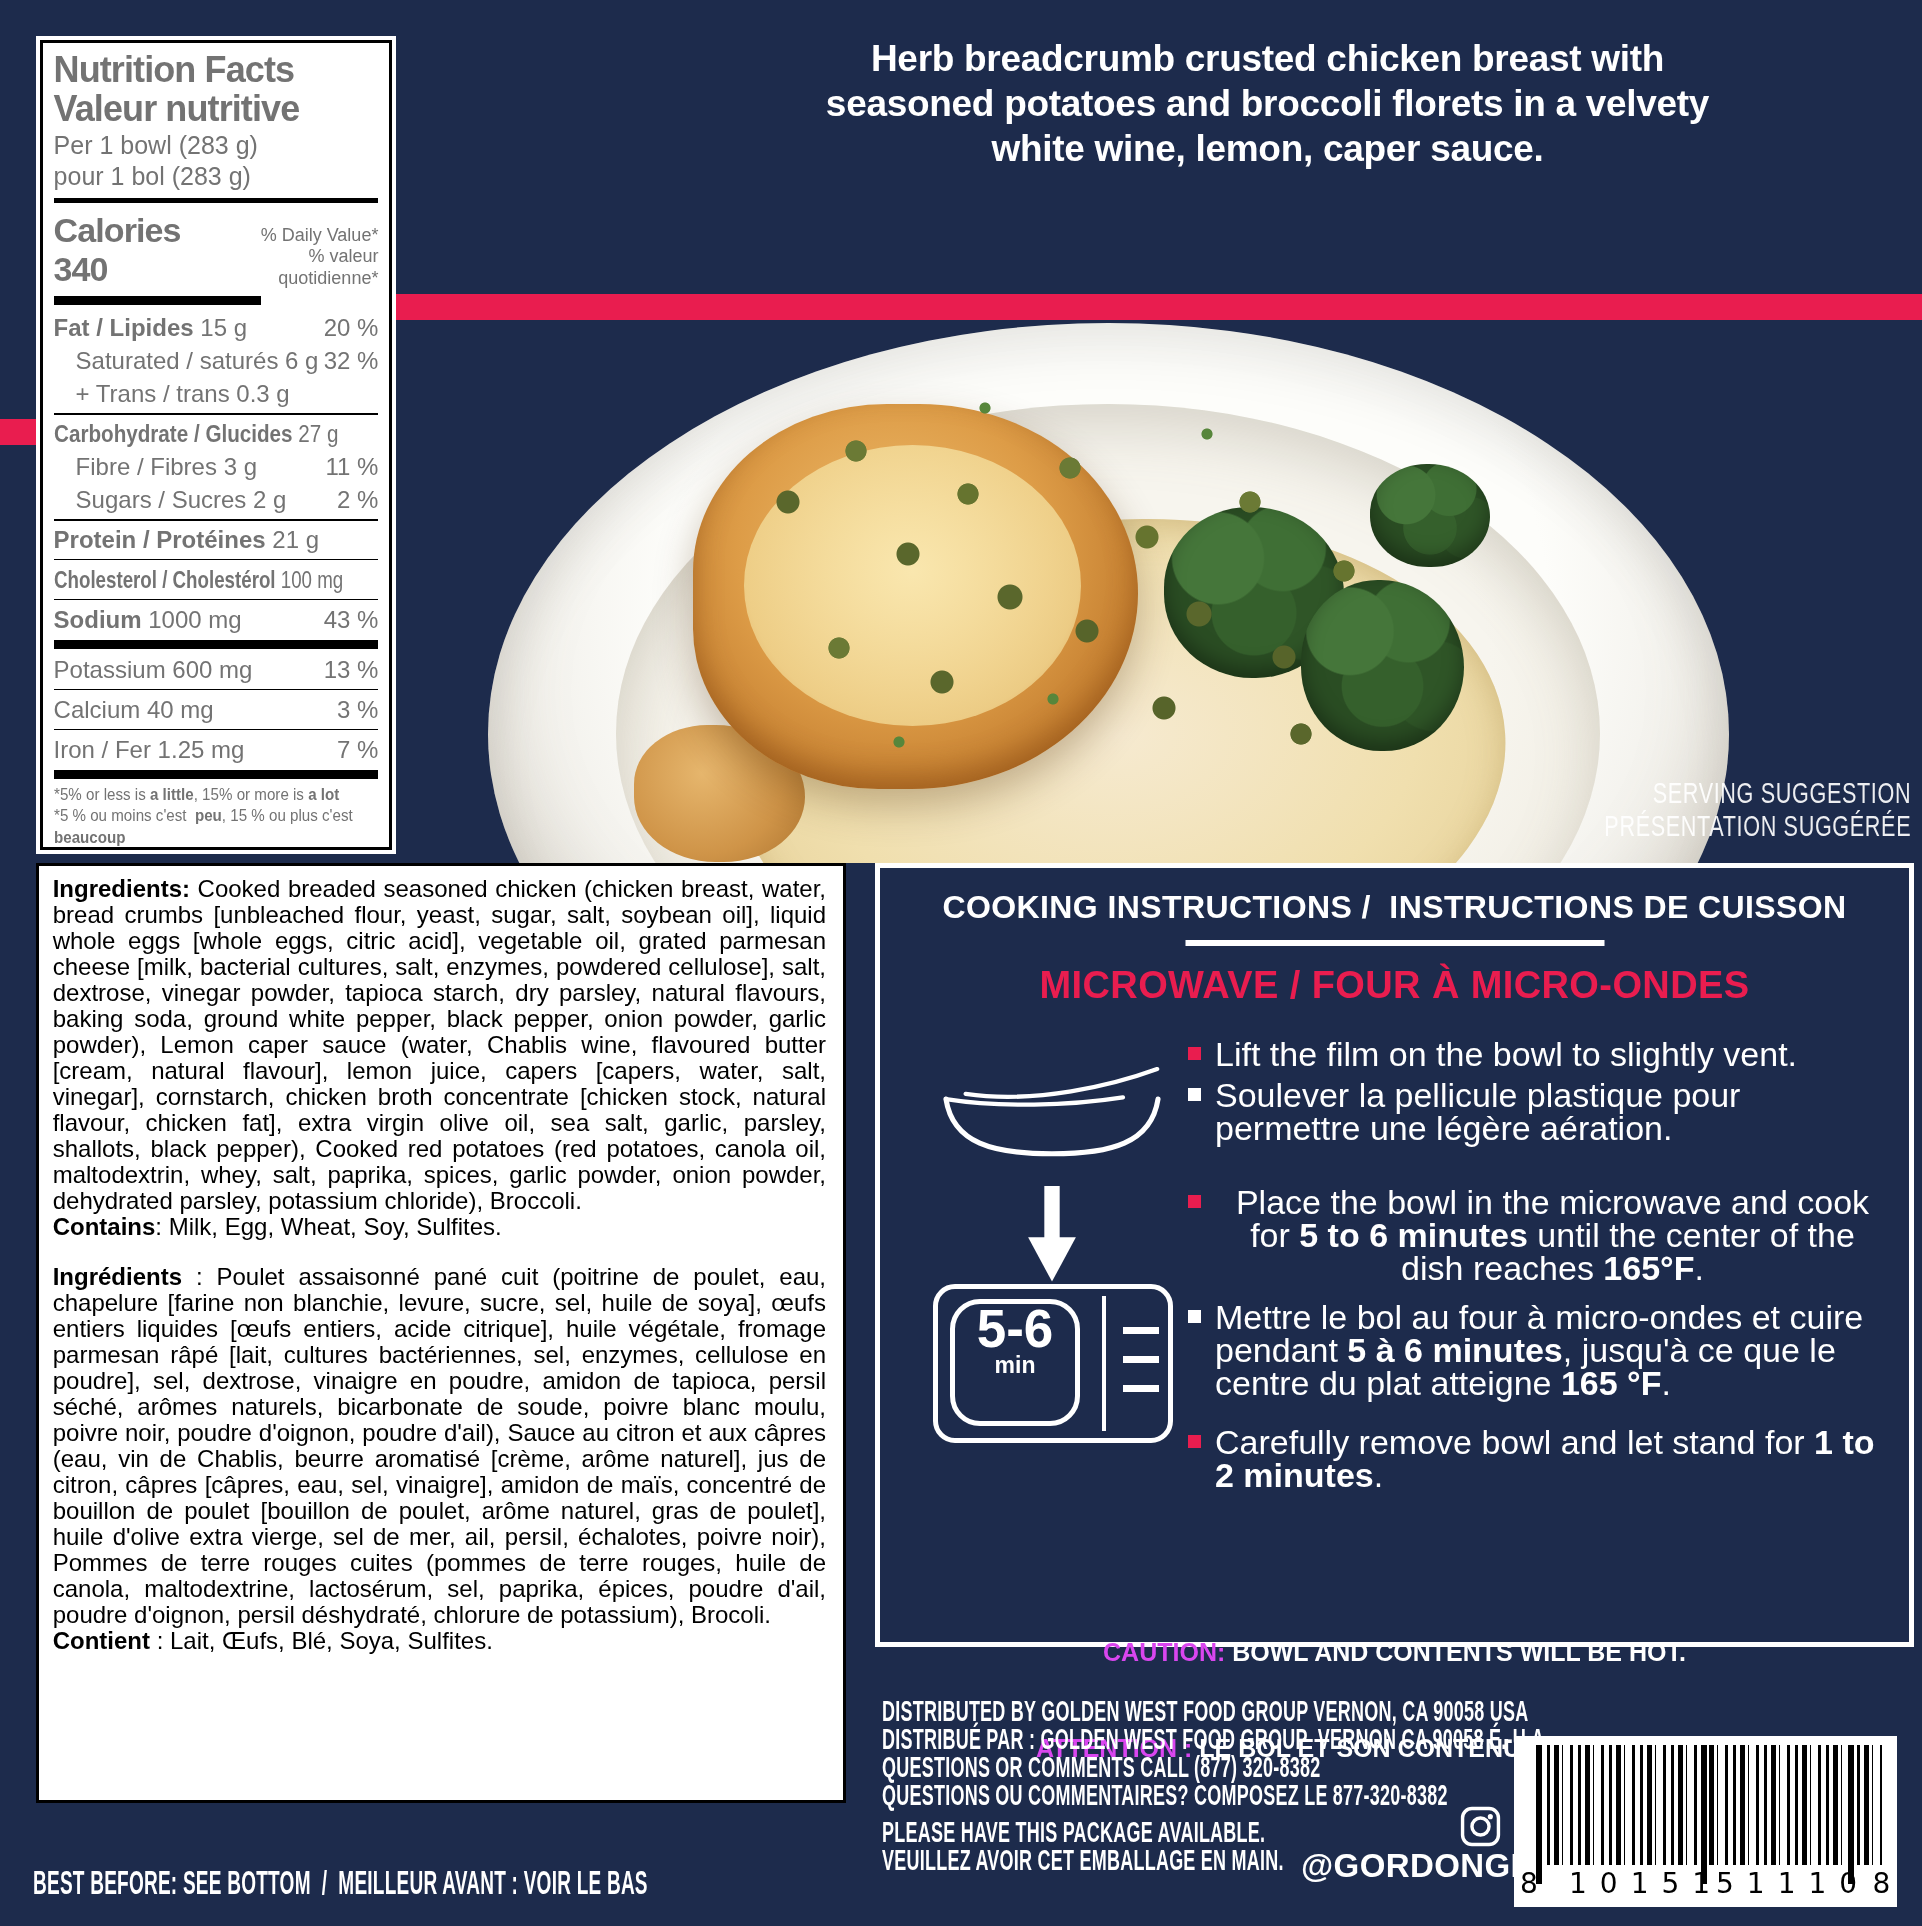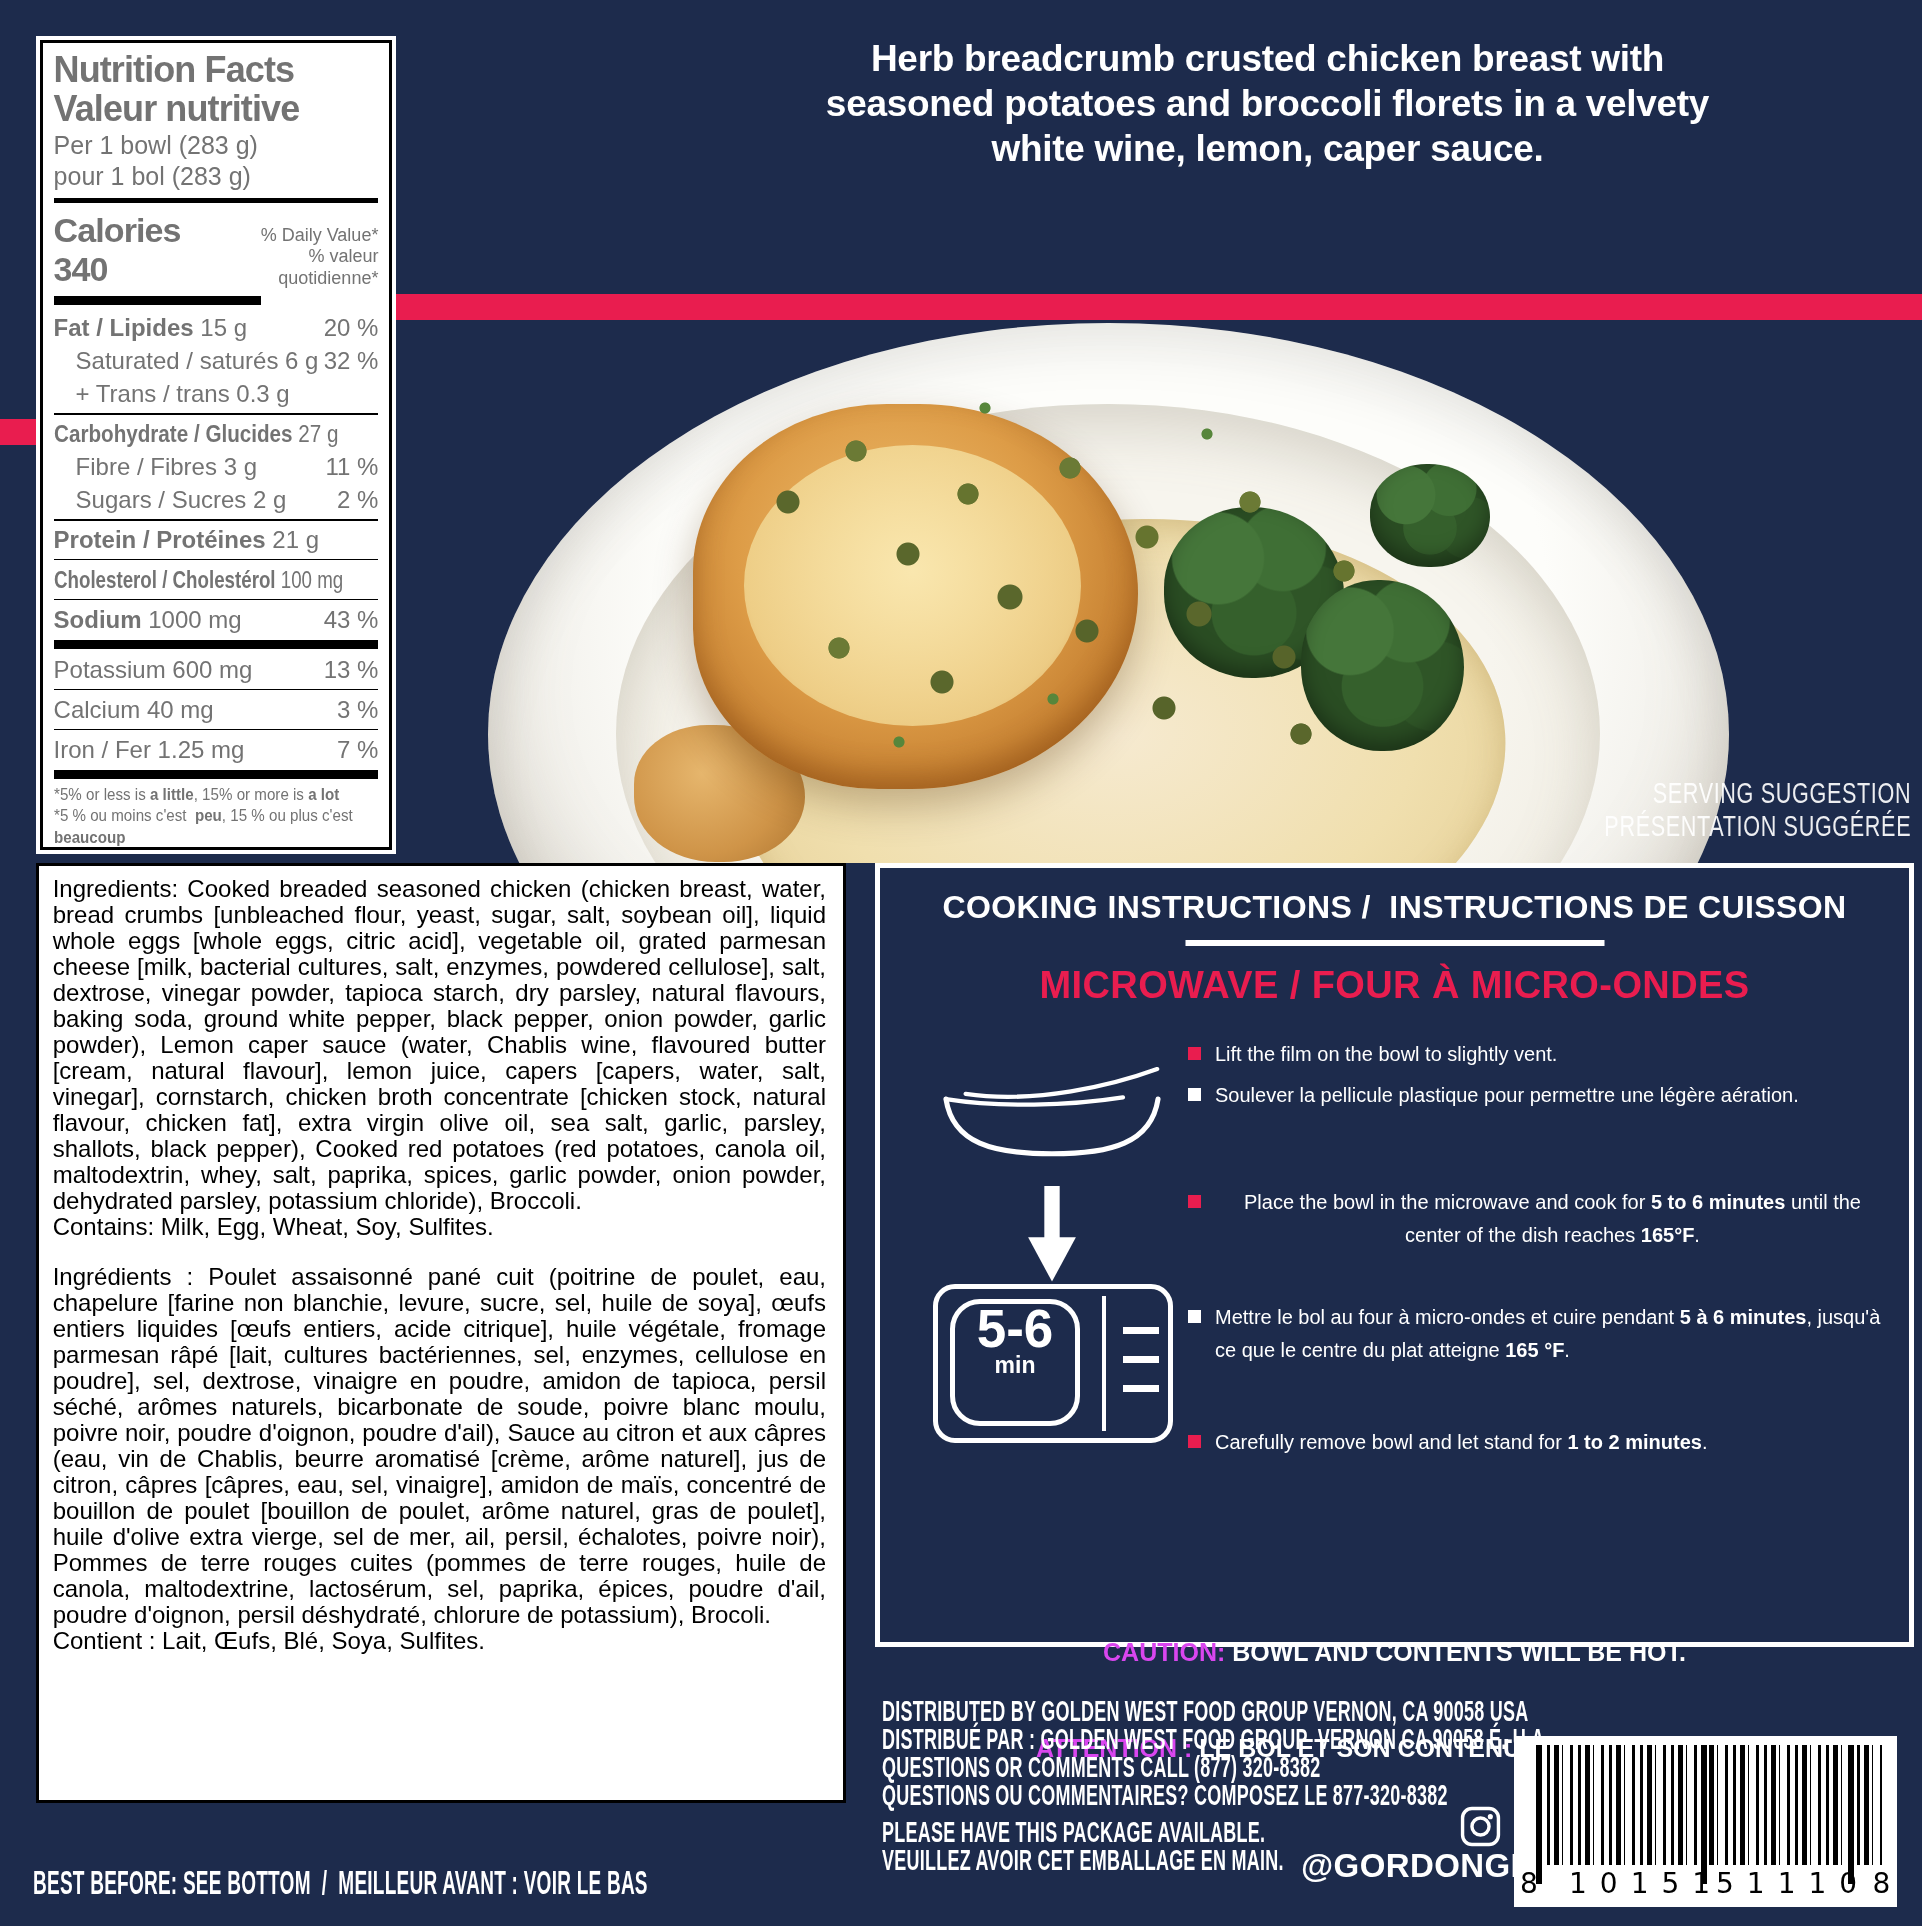--- a/index.html
+++ b/index.html
@@ -93,29 +93,29 @@
   .bar10{height:8.6px;background:#000;margin:4.3px 0;}
   .fnote{font-size:16.3px;line-height:21.4px;margin-top:5.1px;white-space:pre-wrap;transform:scaleX(.93);transform-origin:left;}
   .fnote b{font-weight:700;}
 
   
   .ing{position:absolute;left:36px;top:863px;width:810px;height:940px;background:#fff;border:3.4px solid #000;
     padding:10.3px 17px 10.3px 13.7px;color:#000;z-index:4;}
   .ing p{margin:0;font-size:24px;line-height:26px;text-align:justify;}
   .ing .contains{margin-top:0;text-align:left;}
   .ing .gap{height:24px;}
-  .ing b{font-weight:400;}
+  .ing b{font-weight:700;}
 
   
   .cook{position:absolute;left:875px;top:863px;width:1039px;height:784px;border:5.1px solid #fff;background:#1d2b4c;z-index:4;color:#fff;}
   .cook-title{position:absolute;left:0;right:0;top:20.5px;text-align:center;font-weight:700;font-size:32px;letter-spacing:0.4px;white-space:pre;}
   .cook-underline{position:absolute;left:50%;top:72px;width:419px;height:6px;background:#fff;transform:translateX(-50%);}
   .cook-method{position:absolute;left:0;right:0;top:96px;text-align:center;font-weight:700;font-size:38px;color:#e91d4f;letter-spacing:0.4px;}
 
-  .bullet{position:absolute;left:308px;width:702px;font-size:20px;line-height:33px;font-weight:400;}
+  .bullet{position:absolute;left:308px;width:702px;font-size:34px;line-height:33px;font-weight:400;}
   .bullet .sq{position:absolute;left:0;top:8.6px;width:13px;height:13px;}
   .bullet .btxt{display:block;padding-left:27px;}
   .sq-pink{background:#e91d4f;}
   .sq-white{background:#fff;}
   .bullet b{font-weight:700;}
 
   .icon-bowl{position:absolute;left:60px;top:195px;}
   .icon-arrow{position:absolute;left:147px;top:318px;}
   .mw{position:absolute;left:53px;top:416px;width:240px;height:159px;border:5.1px solid #fff;border-radius:22px;}
   .mw-screen{position:absolute;left:12px;top:10.3px;width:130px;height:127px;border:5.1px solid #fff;border-radius:30px;

